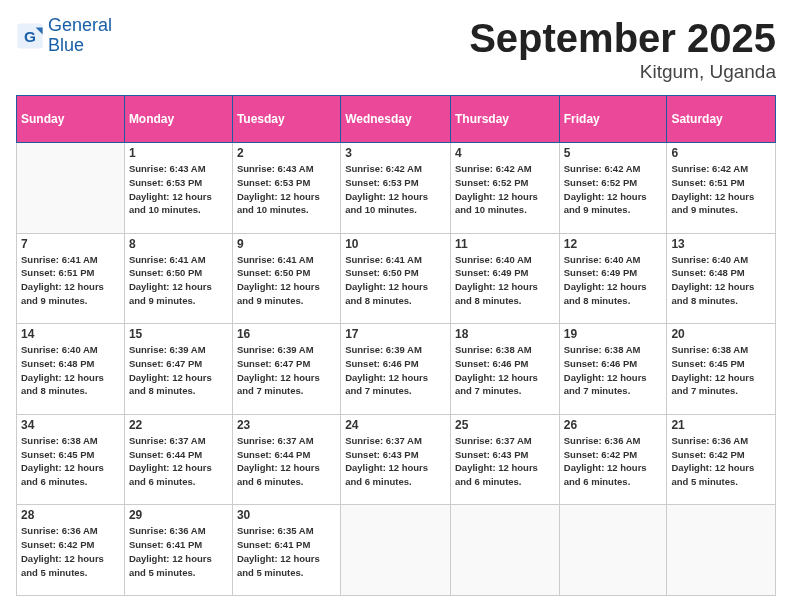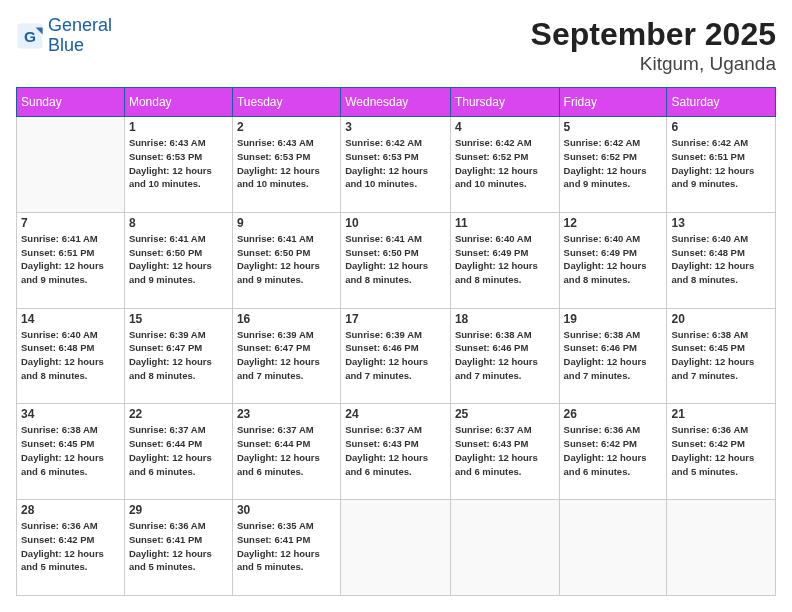--- a/index.html
+++ b/index.html
@@ -35,42 +35,42 @@
     }
     .logo-icon {
       width: 28px;
       height: 28px;
       margin-right: 4px;
     }
     .title-block {
       text-align: right;
     }
     .month-title {
-      font-size: 32px;
+      font-size: 40px;
       font-weight: bold;
       color: #222;
       text-align: center;
     }
     .location {
       font-size: 19px;
       color: #444;
     }
     .calendar {
       width: 100%;
       border-collapse: collapse;
       flex: 1;
       font-size: 10.5px;
     }
     .calendar thead tr th {
-      background-color: #d946ef;
+      background-color: #ec4899;
       color: #fff;
-      padding: 7px 4px;
+      padding: 16px 4px;
       text-align: left;
       font-size: 12px;
-      font-weight: normal;
+      font-weight: bold;
       border: 1px solid #1e5a9e;
     }
     .calendar tbody tr td {
       border: 1px solid #ccc;
       vertical-align: top;
       padding: 3px 4px;
       width: 113px;
       min-height: 70px;
       color: #333;
     }

